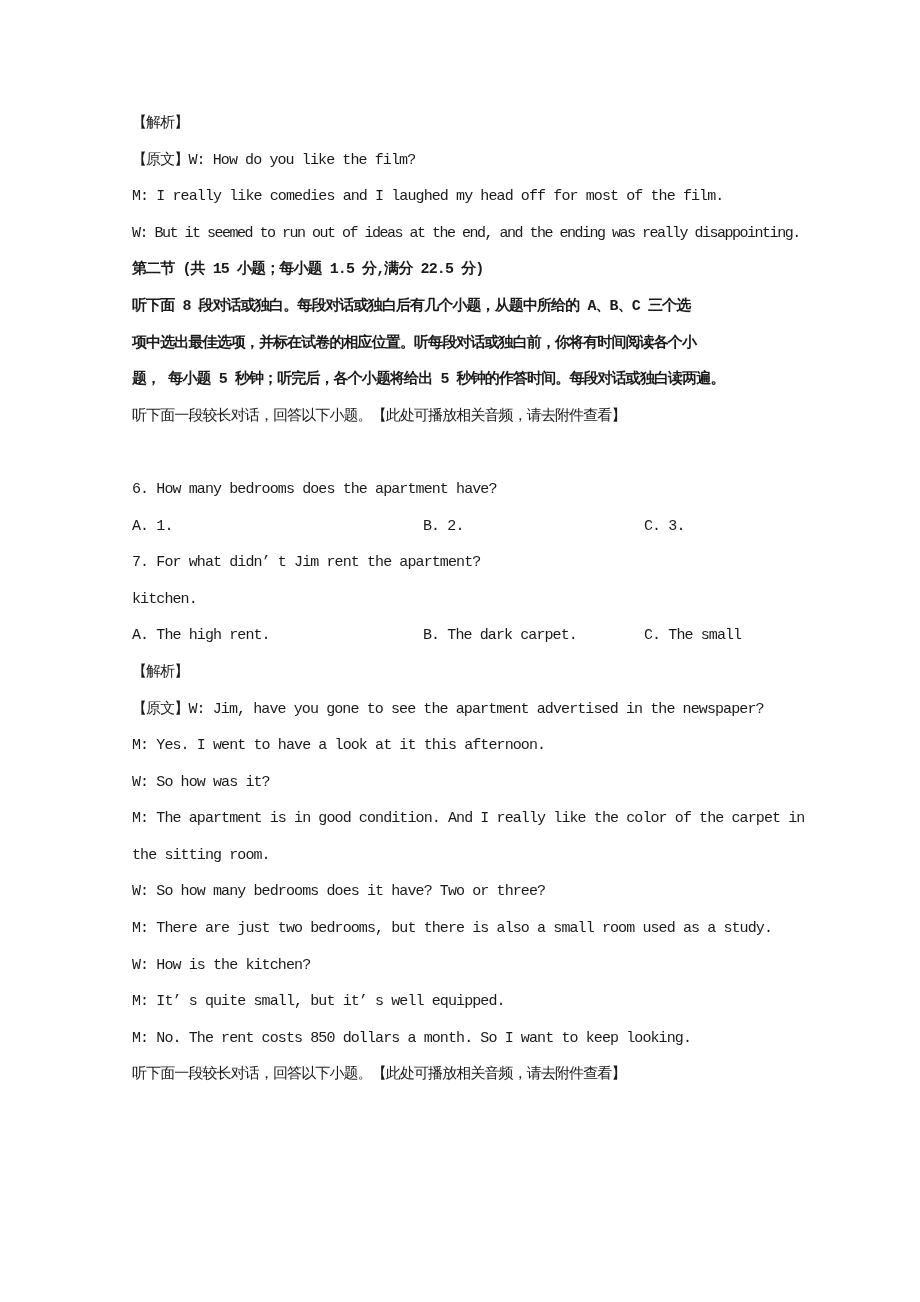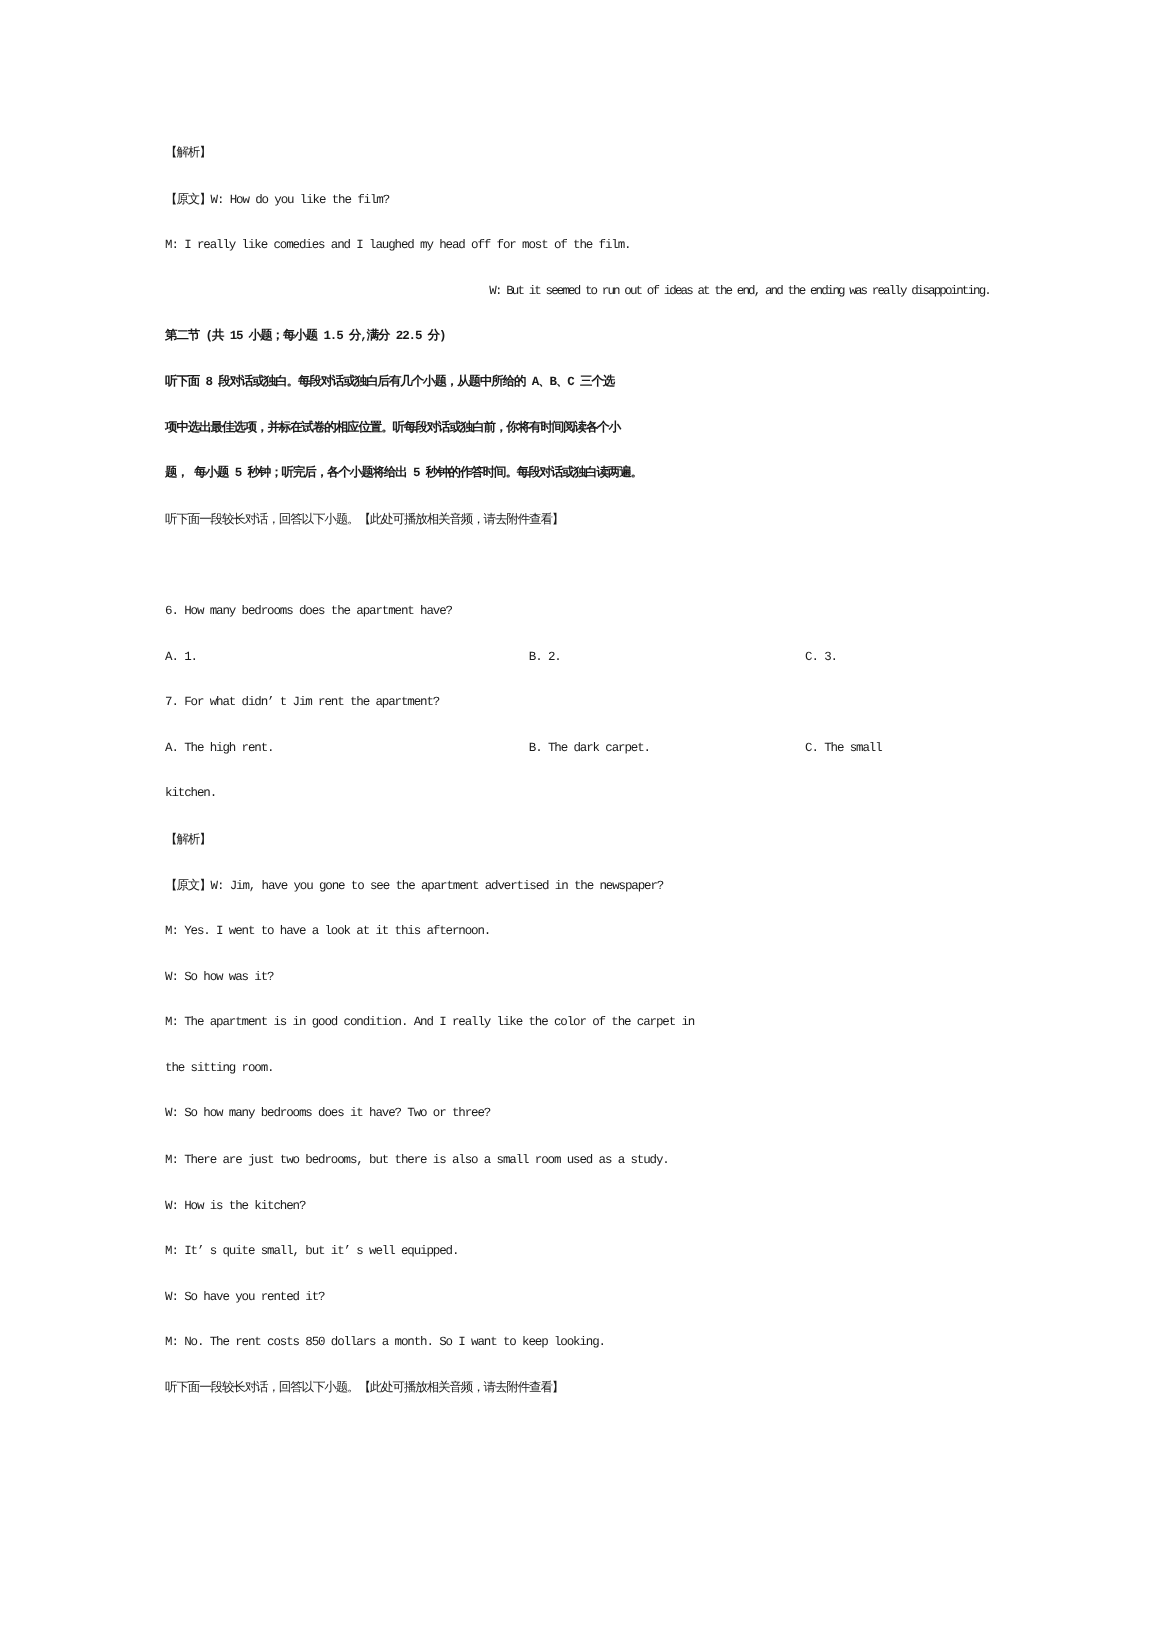--- a/index.html
+++ b/index.html
@@ -13,21 +13,21 @@
     height: 1302px;
     overflow: hidden;
     font-family: "Liberation Mono", "DejaVu Sans Mono", monospace;
     color: #1a1a1a;
   }
   .doc {
     position: absolute;
     left: 132px;
     top: 106px;
     width: 660px;
-    font-size: 10px;
+    font-size: 15px;
     letter-spacing: -0.9px;
   }
   .line {
     position: relative;
     line-height: 36.6px;
     min-height: 36.6px;
     white-space: pre;
   }
   .line.bold { font-weight: bold; }
   .line.tight { letter-spacing: -1.5px; text-align: right; }
@@ -46,28 +46,27 @@
     <div class="line tight">W: But it seemed to run out of ideas at the end, and the ending was really disappointing.</div>
     <div class="line bold">第二节 (共 15 小题；每小题 1.5 分,满分 22.5 分)</div>
     <div class="line bold">听下面 8 段对话或独白。每段对话或独白后有几个小题，从题中所给的 A、B、C 三个选</div>
     <div class="line bold">项中选出最佳选项，并标在试卷的相应位置。听每段对话或独白前，你将有时间阅读各个小</div>
     <div class="line bold">题， 每小题 5 秒钟；听完后，各个小题将给出 5 秒钟的作答时间。每段对话或独白读两遍。</div>
     <div class="line">听下面一段较长对话，回答以下小题。【此处可播放相关音频，请去附件查看】</div>
     <div class="line"></div>
     <div class="line">6. How many bedrooms does the apartment have?</div>
     <div class="line"><span class="opt opt-a">A. 1.</span><span class="opt opt-b">B. 2.</span><span class="opt opt-c">C. 3.</span></div>
     <div class="line">7. For what didn’ t Jim rent the apartment?</div>
+    <div class="line">kitchen.</div>
     <div class="line"><span class="opt opt-a">A. The high rent.</span><span class="opt opt-b">B. The dark carpet.</span><span class="opt opt-c">C. The small</span></div>
-    <div class="line">kitchen.</div>
     <div class="line">【解析】</div>
     <div class="line">【原文】W: Jim, have you gone to see the apartment advertised in the newspaper?</div>
     <div class="line">M: Yes. I went to have a look at it this afternoon.</div>
     <div class="line">W: So how was it?</div>
     <div class="line">M: The apartment is in good condition. And I really like the color of the carpet in</div>
     <div class="line">the sitting room.</div>
     <div class="line">W: So how many bedrooms does it have? Two or three?</div>
     <div class="line">M: There are just two bedrooms, but there is also a small room used as a study.</div>
     <div class="line">W: How is the kitchen?</div>
     <div class="line">M: It’ s quite small, but it’ s well equipped.</div>
-    <div class="line">W: So have you rented it?</div>
     <div class="line">M: No. The rent costs 850 dollars a month. So I want to keep looking.</div>
     <div class="line">听下面一段较长对话，回答以下小题。【此处可播放相关音频，请去附件查看】</div>
   </main>
 
 </body></html>

